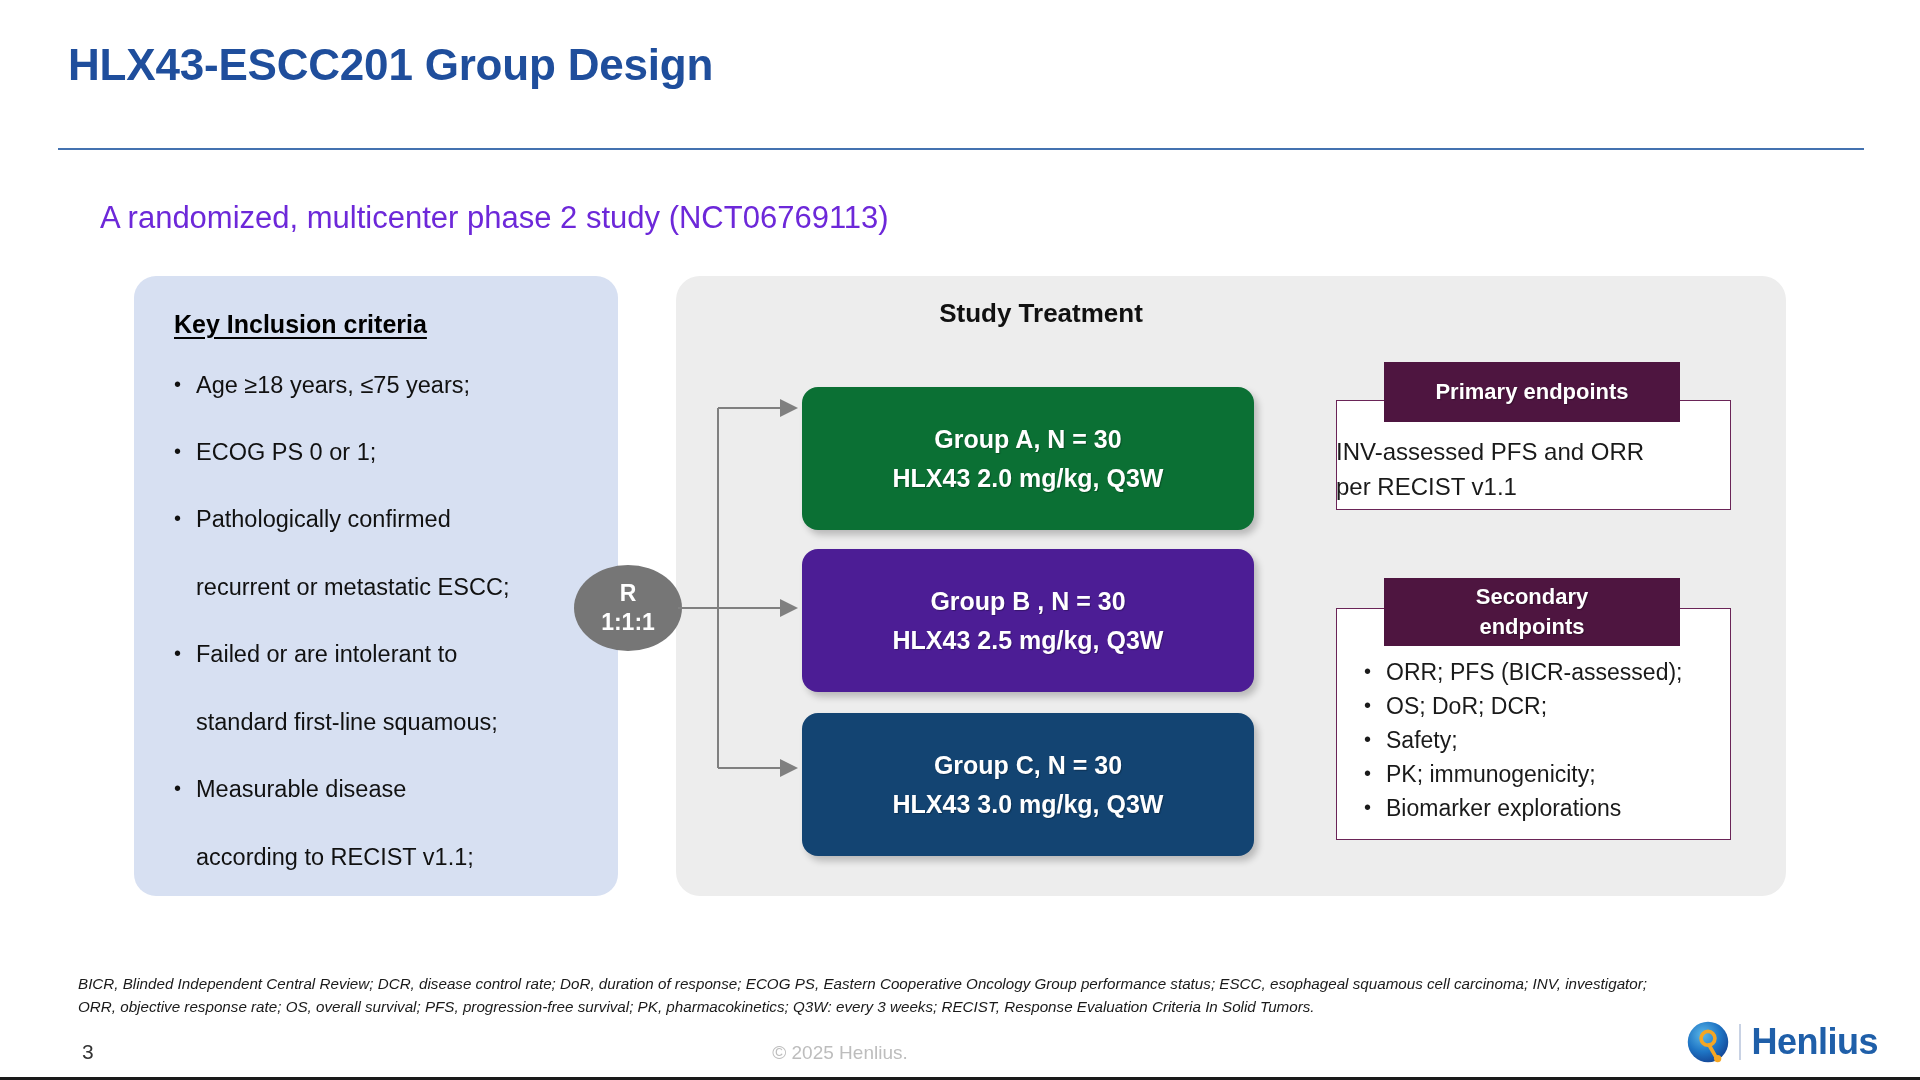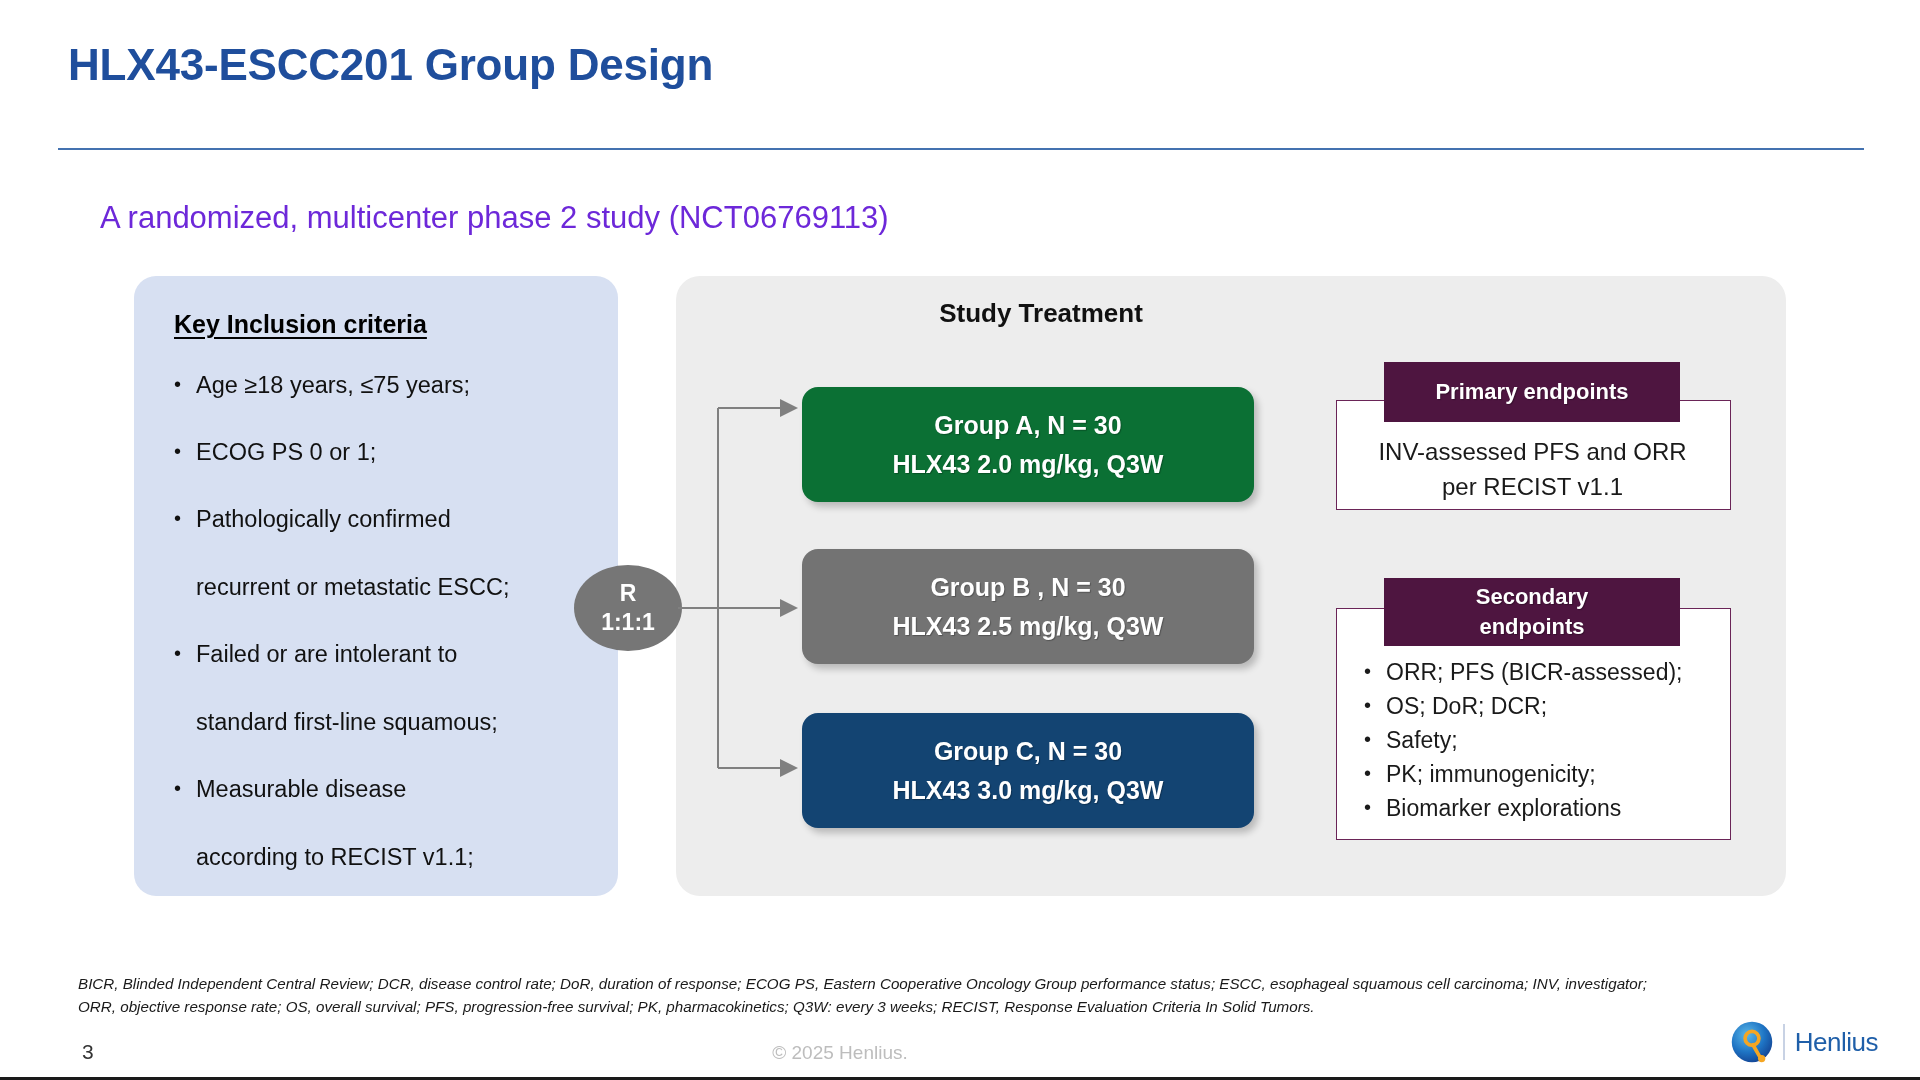--- a/index.html
+++ b/index.html
@@ -142,35 +142,35 @@
     top: 380px;
     width: 130px;
     height: 480px;
     overflow: visible;
   }
 
   
   .group-box {
     position: absolute;
     width: 452px;
-    height: 115px;
+    height: 143px;
     border-radius: 16px;
     display: flex;
     flex-direction: column;
     align-items: center;
     justify-content: center;
     color: #ffffff;
     font-size: 25px;
     font-weight: bold;
     line-height: 39px;
     box-shadow: 4px 5px 7px rgba(0,0,0,0.22);
     text-shadow: 1px 1px 1px rgba(0,0,0,0.28);
   }
   .group-a { left: 802px; top: 387px; background: #0B7034; }
-  .group-b { left: 802px; top: 549px; background: #737373; }
+  .group-b { left: 802px; top: 549px; background: #4c1d95; }
   .group-c { left: 802px; top: 713px; background: #134472; }
 
   
   .endpoint-card {
     position: absolute;
     border: 1.6px solid #6A2457;
     background: #ffffff;
   }
   .endpoint-banner {
     position: absolute;
@@ -186,21 +186,21 @@
     text-shadow: 1px 1px 1px rgba(0,0,0,0.3);
   }
 
   .primary-card { left: 1336px; top: 400px; width: 393px; height: 108px; }
   .primary-banner { left: 1384px; top: 362px; width: 296px; height: 60px; }
   .primary-text {
     position: absolute;
     left: 1336px;
     top: 434px;
     width: 393px;
-    text-align: center;
+    text-align: left;
     font-size: 24px;
     color: #1a1a1a;
     line-height: 35px;
   }
 
   .secondary-card { left: 1336px; top: 608px; width: 393px; height: 230px; }
   .secondary-banner { left: 1384px; top: 578px; width: 296px; height: 68px; }
   .secondary-list {
     position: absolute;
     left: 1358px;
@@ -263,22 +263,22 @@
     height: 52px;
   }
   .logo-mark { width: 46px; height: 46px; }
   .logo-divider {
     width: 2px;
     height: 36px;
     background: #C8D2E4;
     margin: 0 10px 0 8px;
   }
   .logo-word {
-    font-size: 26px;
-    font-weight: normal;
+    font-size: 36px;
+    font-weight: bold;
     color: #1F5FA9;
     letter-spacing: -0.5px;
   }
   .bottom-rule {
     position: absolute;
     left: 0;
     top: 1077px;
     width: 1920px;
     height: 3px;
     background: #1a1a1a;

